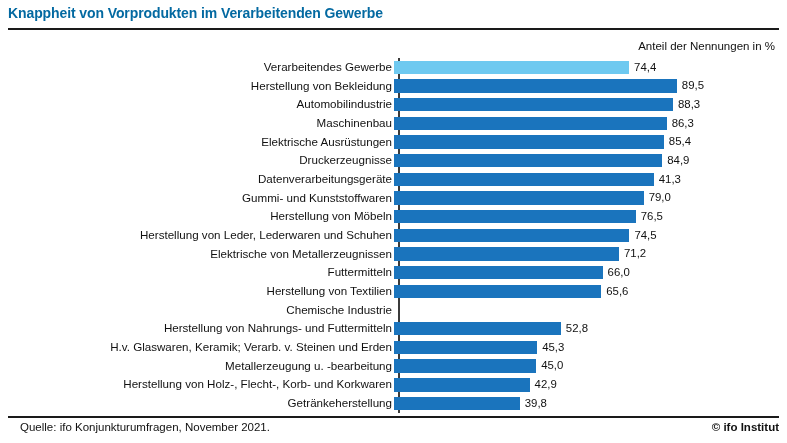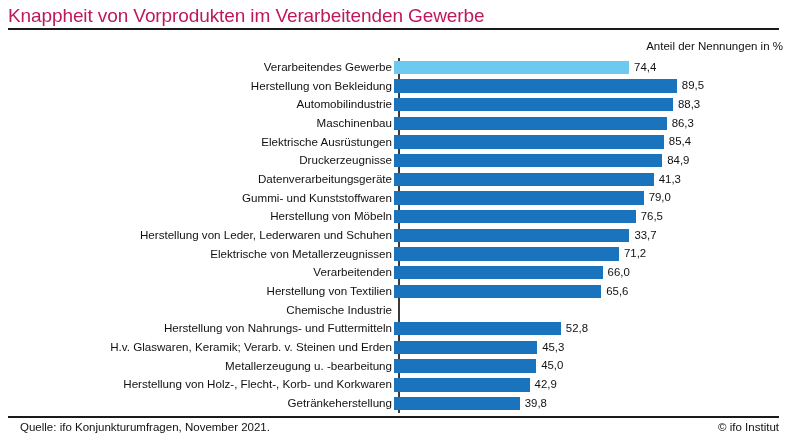--- a/index.html
+++ b/index.html
@@ -17,37 +17,37 @@
   .page {
     position: relative;
     width: 787px;
     height: 443px;
     box-sizing: border-box;
   }
   .title {
     position: absolute;
     left: 8px;
     top: 5px;
-    font-size: 19px;
-    font-weight: normal;
-    color: #be185d;
+    font-size: 14px;
+    font-weight: bold;
+    color: #0369a1;
     letter-spacing: -0.1px;
     white-space: nowrap;
   }
   .title-rule {
     position: absolute;
     left: 8px;
     top: 28px;
     width: 771px;
     height: 2px;
     background: #1a1a1a;
   }
   .axis-note {
     position: absolute;
-    right: 4px;
+    right: 12px;
     top: 40px;
     font-size: 11.5px;
     color: #111111;
     white-space: nowrap;
     text-align: right;
   }
   .chart {
     position: absolute;
     left: 8px;
     top: 58px;
@@ -122,21 +122,21 @@
     top: 421px;
     font-size: 11.5px;
     color: #111111;
     white-space: nowrap;
   }
   .credit {
     position: absolute;
     right: 8px;
     top: 421px;
     font-size: 11.5px;
-    font-weight: normal;
+    font-weight: bold;
     color: #111111;
     white-space: nowrap;
     margin-left: 32px;
   }
 </style>
 </head>
 <body>
 
 <div class="page">
 
@@ -208,32 +208,32 @@
           <div class="row-label">Herstellung von Möbeln</div>
           <div class="bar-wrap">
             <div class="bar" style="width: 241.74px;"></div>
             <div class="bar-value">76,5</div>
           </div>
         </div>
         <div class="row">
           <div class="row-label">Herstellung von Leder, Lederwaren und Schuhen</div>
           <div class="bar-wrap">
             <div class="bar" style="width: 235.42px;"></div>
-            <div class="bar-value">33,7</div>
+            <div class="bar-value">74,5</div>
           </div>
         </div>
         <div class="row">
           <div class="row-label">Elektrische von Metallerzeugnissen</div>
           <div class="bar-wrap">
             <div class="bar" style="width: 224.992px;"></div>
             <div class="bar-value">71,2</div>
           </div>
         </div>
         <div class="row">
-          <div class="row-label">Verarbeitenden</div>
+          <div class="row-label">Futtermitteln</div>
           <div class="bar-wrap">
             <div class="bar" style="width: 208.56px;"></div>
             <div class="bar-value">66,0</div>
           </div>
         </div>
         <div class="row">
           <div class="row-label">Herstellung von Textilien</div>
           <div class="bar-wrap">
             <div class="bar" style="width: 207.296px;"></div>
             <div class="bar-value">65,6</div>

